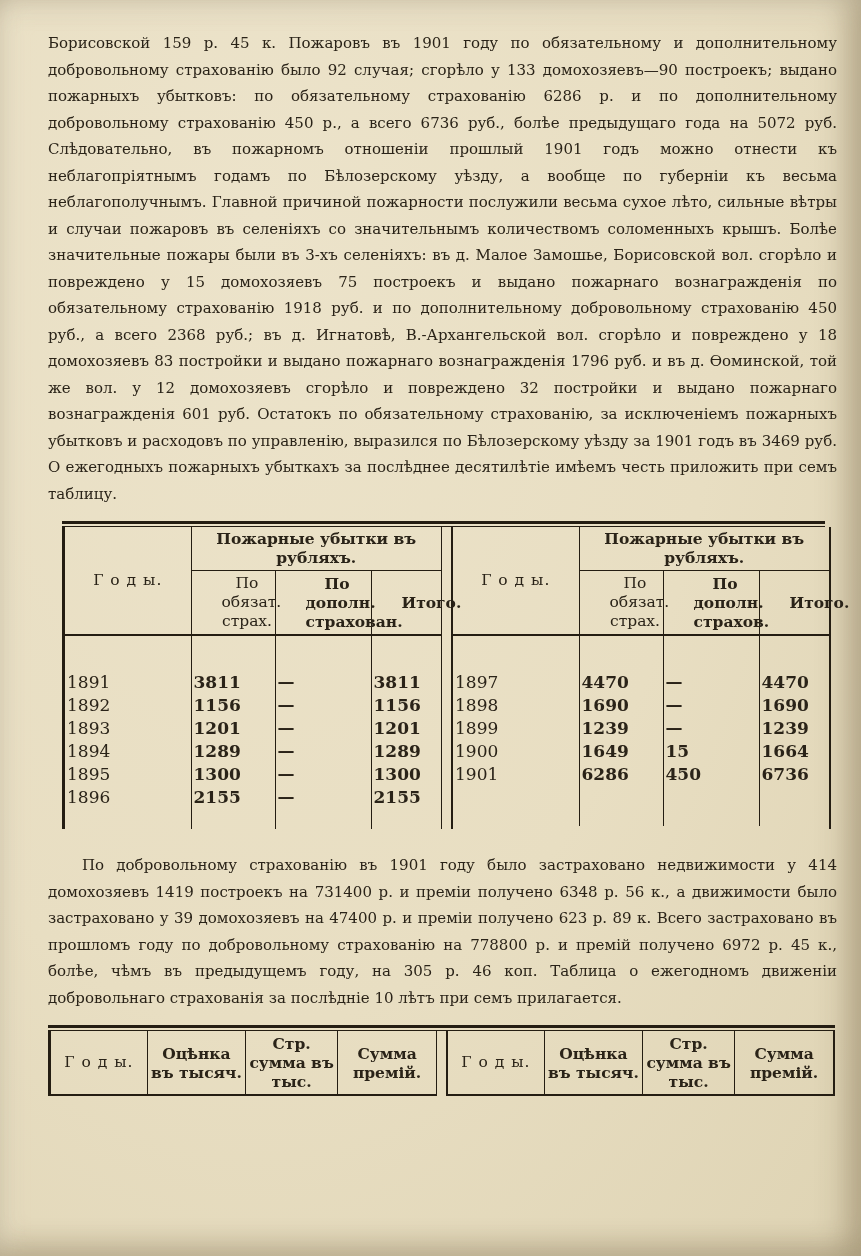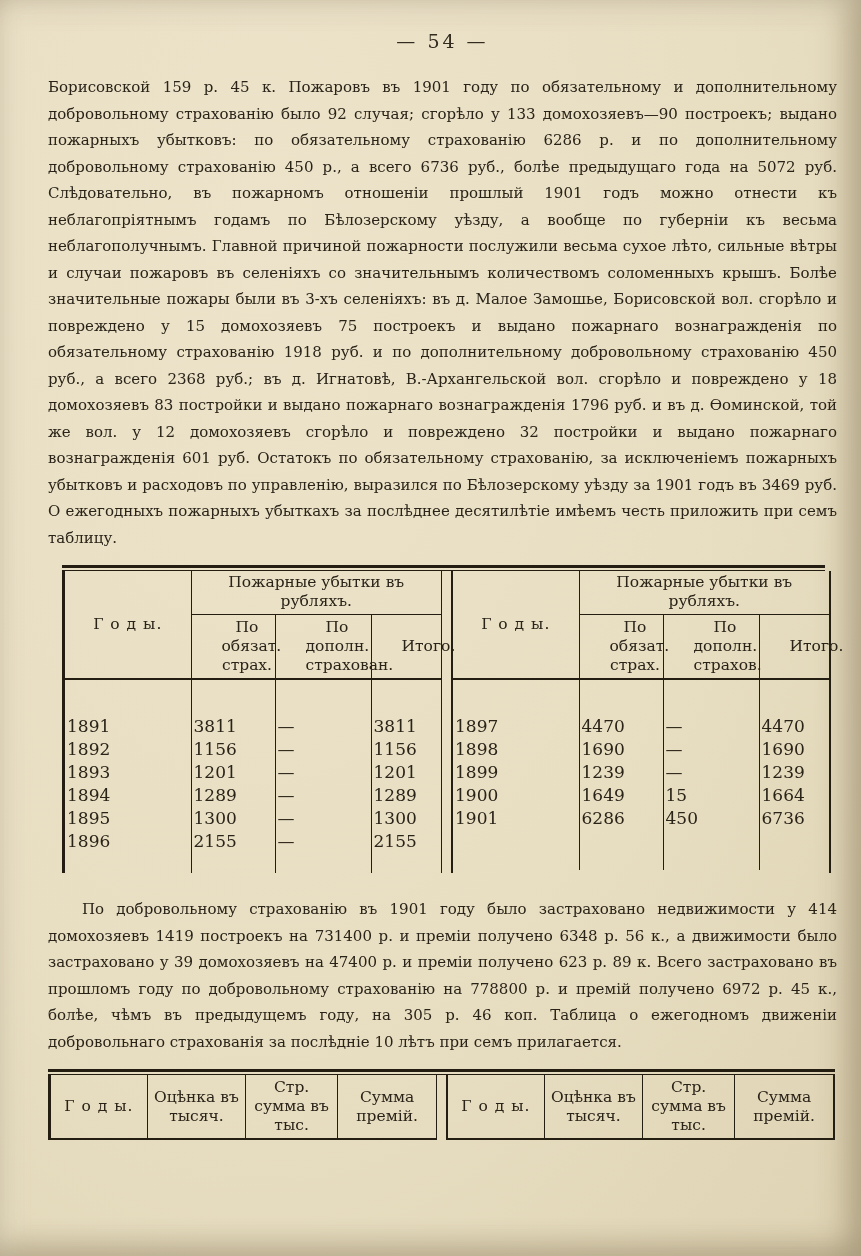--- a/index.html
+++ b/index.html
@@ -40,21 +40,21 @@
   .tables-row { display:flex; gap:9px; align-items:stretch; margin-top:0; }
   .half { background:transparent; }
   .half-left  { border-left:3px solid #241d12; border-right:1px solid #241d12; }
   .half-right { border-left:2px solid #241d12; border-right:2px solid #241d12; }
 
   table { border-collapse:collapse; table-layout:fixed; width:100%; }
   th { font-weight:normal; font-size:15.5px; line-height:19px; text-align:center;
        vertical-align:middle; padding:3px 2px; color:#2a2318; }
   td { font-size:17px; line-height:20px; text-align:left; padding:2px 2px 1px; }
 
-  th + th, td + td { border-left:1px solid #241d12; }
+  th + th, td + td { border-left:1px solid #241d12;font-weight:bold; }
   thead tr:nth-child(2) th { border-left:1px solid #241d12;padding-left:30px; }
   thead { border-bottom:2px solid #241d12; }
   th.group { border-bottom:1px solid #241d12; padding:2px 0 3px; }
   th.years { letter-spacing:1px; }
 
   
   .t1 col.c-years { width:126px; }
   .t1 col.c-a { width:84px; }
   .t1 col.c-b { width:96px; }
   .t1 col.c-c { width:70px; }
@@ -68,21 +68,20 @@
   .t2 col.c-2 { width:90px; }
   .t2 col.c-3 { width:66px; }
   .t2 col.c-kop { width:30px; }
 </style>
 </head>
 <body>
 
 <div class="page">
   <div class="content">
 
-    <div class="page-num">— 54 —</div>
 
     <p class="para">Борисовской 159 р. 45 к. Пожаровъ въ 1901 году по обязательному и дополнительному добровольному страхованію было 92 случая; сгорѣло у 133 домохозяевъ—90 построекъ; выдано пожарныхъ убытковъ: по обязательному страхованію 6286 р. и по дополнительному добровольному страхованію 450 р., а всего 6736 руб., болѣе предыдущаго года на 5072 руб. Слѣдовательно, въ пожарномъ отношеніи прошлый 1901 годъ можно отнести къ неблагопріятнымъ годамъ по Бѣлозерскому уѣзду, а вообще по губерніи къ весьма неблагополучнымъ. Главной причиной пожарности послужили весьма сухое лѣто, сильные вѣтры и случаи пожаровъ въ селеніяхъ со значительнымъ количествомъ соломенныхъ крышъ. Болѣе значительные пожары были въ 3-хъ селеніяхъ: въ д. Малое Замошье, Борисовской вол. сгорѣло и повреждено у 15 домохозяевъ 75 построекъ и выдано пожарнаго вознагражденія по обязательному страхованію 1918 руб. и по дополнительному добровольному страхованію 450 руб., а всего 2368 руб.; въ д. Игнатовѣ, В.-Архангельской вол. сгорѣло и повреждено у 18 домохозяевъ 83 постройки и выдано пожарнаго вознагражденія 1796 руб. и въ д. Ѳоминской, той же вол. у 12 домохозяевъ сгорѣло и повреждено 32 постройки и выдано пожарнаго вознагражденія 601 руб. Остатокъ по обязательному страхованію, за исключеніемъ пожарныхъ убытковъ и расходовъ по управленію, выразился по Бѣлозерскому уѣзду за 1901 годъ въ 3469 руб. О ежегодныхъ пожарныхъ убыткахъ за послѣднее десятилѣтіе имѣемъ честь приложить при семъ таблицу.</p>
 
     <div class="tblock t1block">
       <div class="rule-thick"></div>
       <div class="rule-thin"></div>
       <div class="tables-row">
 
         <div class="half half-left">
           <table class="t1">

